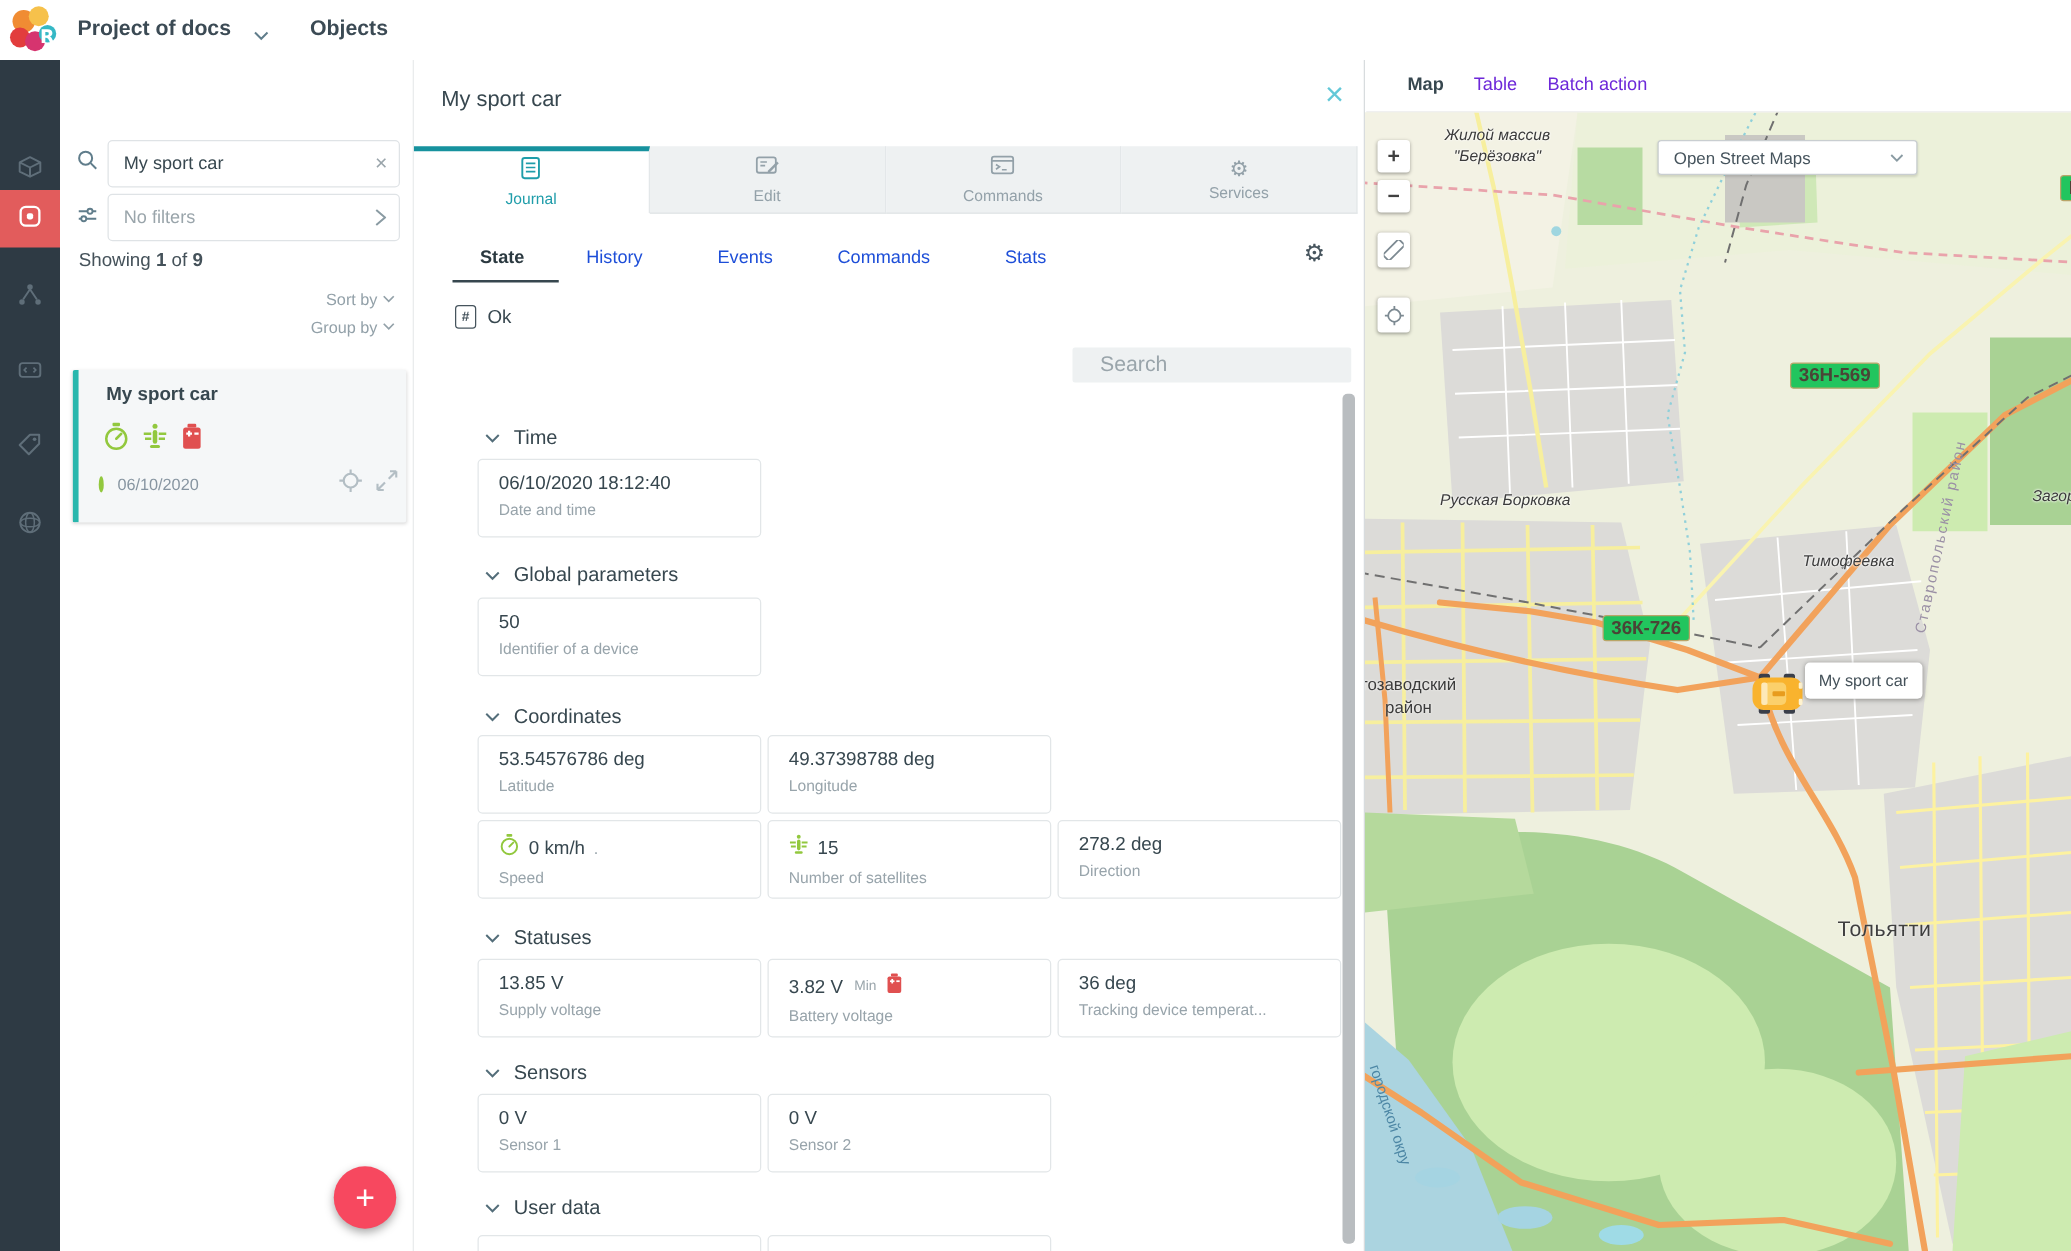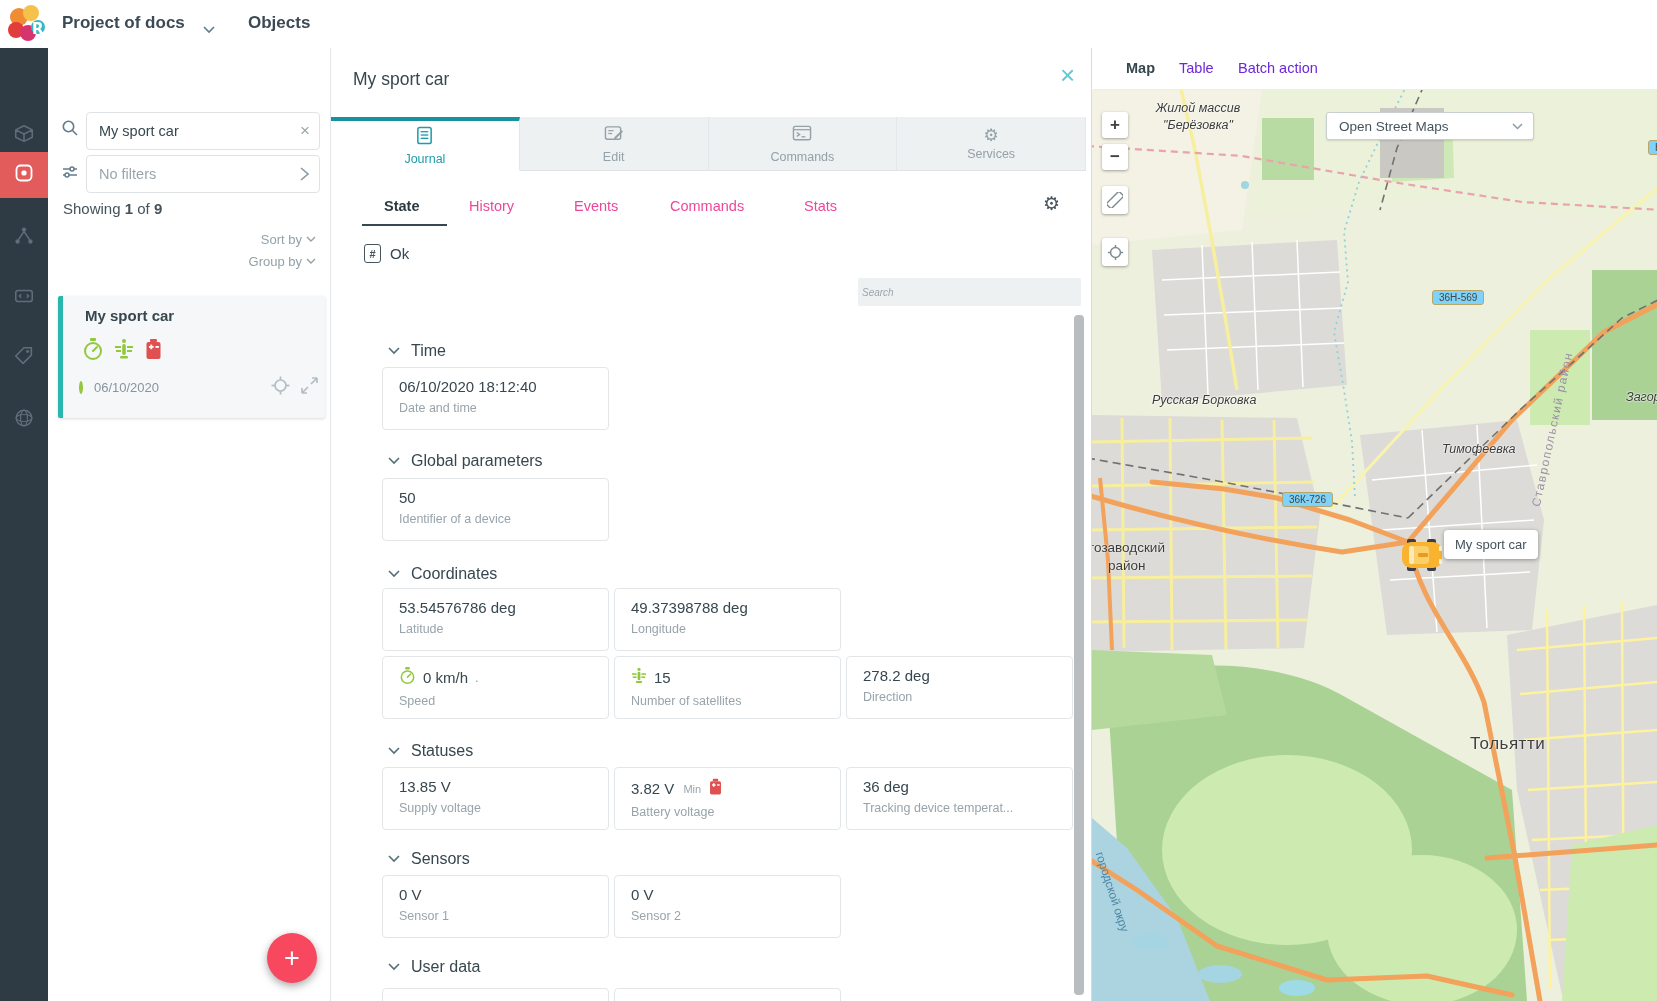--- a/index.html
+++ b/index.html
@@ -43,47 +43,47 @@
   
   #detail { position:absolute; left:330px; top:48px; width:762px; height:953px; background:#fff; border-left:1px solid #e3e6e8; border-right:1px solid #d8dcde; z-index:15; overflow:hidden; }
   .dp-title { position:absolute; left:22px; top:21px; font-size:17.5px; color:#37474f; }
   .dp-close { position:absolute; left:729px; top:14px; font-size:26px; color:#63c8d8; cursor:pointer; line-height:1; }
   .maintabs { position:absolute; left:0; top:69px; width:755px; height:54px; display:flex; }
   .mtab { flex:1; background:#eef1f2; border-bottom:1px solid #dfe3e5; border-right:1px solid #e3e7e9; display:flex; flex-direction:column; align-items:center; justify-content:center; gap:3px; color:#93a1a9; cursor:pointer; }
   .mtab:first-child { border-left:none; }
   .mtab.active { background:#fff; border-top:4px solid #17929e; border-bottom:1px solid #fff; color:#1f9daa; }
   .mtab .mlabel { font-size:12.5px; }
   .subtabs { position:absolute; top:142px; left:0; width:755px; height:42px; }
-  .stab { position:absolute; top:8px; font-size:14.5px; color:#ec4899; cursor:pointer; }
+  .stab { position:absolute; top:8px; font-size:14.5px; color:#1d4ed8; cursor:pointer; }
   .stab.active { color:#2b3940; font-weight:700; }
   .stab-line { position:absolute; left:31px; top:34px; width:85px; height:2px; background:#37474f; }
   .gear { position:absolute; left:712px; top:2px; font-size:19px; color:#46545d; cursor:pointer; }
   .okrow { position:absolute; left:33px; top:196px; display:flex; align-items:center; gap:9px; }
   .hashico { width:17px; height:19px; border:1.6px solid #46545d; border-radius:3px; font-size:11px; font-weight:700; color:#46545d; display:flex; align-items:center; justify-content:center; }
   .oktxt { font-size:15px; color:#37474f; }
   .dsearch { position:absolute; left:527px; top:230px; width:223px; height:28px; background:#eef1f2; border-radius:2px; }
-  .dsearch input { width:100%; height:100%; border:none; outline:none; background:transparent; padding:0 4px; font-size:10px; font-style:italic; color:#46545d; font-family:inherit; }
+  .dsearch input { width:100%; height:100%; border:none; outline:none; background:transparent; padding:0 22px; font-size:17px; color:#46545d; font-family:inherit; }
   .dsearch input::placeholder { color:#9aa5ab; }
 
   .sechead { position:absolute; left:57px; display:flex; align-items:center; gap:11px; font-size:16px; font-weight:500; color:#37474f; cursor:pointer; }
   .vcard { position:absolute; width:227px; height:63px; background:#fff; border:1px solid #e2e6e8; border-radius:4px; padding:10px 16px 0 16px; }
   .vcard .v { font-size:15px; color:#37474f; display:flex; align-items:center; gap:7px; white-space:nowrap; }
   .vcard .l { font-size:12.5px; color:#98a4ab; margin-top:6px; white-space:nowrap; overflow:hidden; }
   .sfx-dot { color:#98a4ab; font-size:13px; }
   .sfx-min { color:#9aa5ab; font-size:11px; margin-left:2px; }
   .dscroll { position:absolute; left:743px; top:267px; width:10px; height:680px; background:#b9bdc0; border-radius:4px; }
 
   
   #mappanel { position:absolute; left:1092px; top:48px; width:565px; height:953px; background:#fff; z-index:10; }
   .maptabs { position:absolute; left:1px; top:0; width:565px; height:42px; background:#fff; border-bottom:1px solid #ececec; }
   .maptab { position:absolute; top:12px; font-size:14.5px; color:#6d28d9; cursor:pointer; }
   .maptab.active { color:#37474f; font-weight:700; }
   #mapbody { position:absolute; left:0; top:42px; width:565px; height:911px; overflow:hidden; background:#eef0de; }
   .mlabel-town { position:absolute; font-size:12.5px; color:#3b3b3b; white-space:nowrap; text-shadow:0 0 2px #fff,0 0 2px #fff; z-index:5;font-style:italic; }
-  .badge { position:absolute; background:#7dd3fc; border:1.5px solid #b9a express;border:1.5px solid #b9a568; border-radius:3px; font-size:10px; font-weight:400; color:#4a4436; padding:1px 6px; z-index:6; white-space:nowrap; }
+  .badge { position:absolute; background:#22c55e; border:1.5px solid #b9a express;border:1.5px solid #b9a568; border-radius:3px; font-size:15px; font-weight:700; color:#4a4436; padding:1px 6px; z-index:6; white-space:nowrap; }
   .mapctl { position:absolute; left:10px; width:26px; height:26px; background:#fff; border-radius:3px; box-shadow:0 1px 3px rgba(0,0,0,.35); display:flex; align-items:center; justify-content:center; font-size:17px; font-weight:700; color:#404040; z-index:8; cursor:pointer; }
   .layersel { position:absolute; left:234px; top:22px; width:208px; height:28px; background:#fff; border:1px solid #c9ced1; border-radius:3px; display:flex; align-items:center; justify-content:space-between; padding:0 10px 0 12px; font-size:13.5px; color:#46545d; z-index:8; cursor:pointer; box-shadow:0 1px 2px rgba(0,0,0,.12); }
   .marker-label { position:absolute; left:352px; top:440px; background:#fff; border-radius:4px; box-shadow:0 1px 4px rgba(0,0,0,.35); font-size:13px; color:#45525a; padding:7px 11px; z-index:9; white-space:nowrap; }
   .rot-district { position:absolute; left:437px; top:415px; font-size:12px; color:#9a8fa5; letter-spacing:1.5px; transform:rotate(-78deg); transform-origin:0 0; white-space:nowrap; z-index:5; }
   .rot-okrug { position:absolute; left:14px; top:760px; font-size:12px; color:#4d87a5; transform:rotate(72deg); transform-origin:0 0; white-space:nowrap; z-index:5; }
   .tolyatti { position:absolute; left:378px; top:644px; font-size:17px; color:#3f3f3f; letter-spacing:.5px; text-shadow:0 0 2px #fff; z-index:5; }
   .avto { position:absolute; font-size:13.5px; color:#3b3b3b; text-shadow:0 0 2px #fff; z-index:5; }
 </style>
 </head>
 <body>

